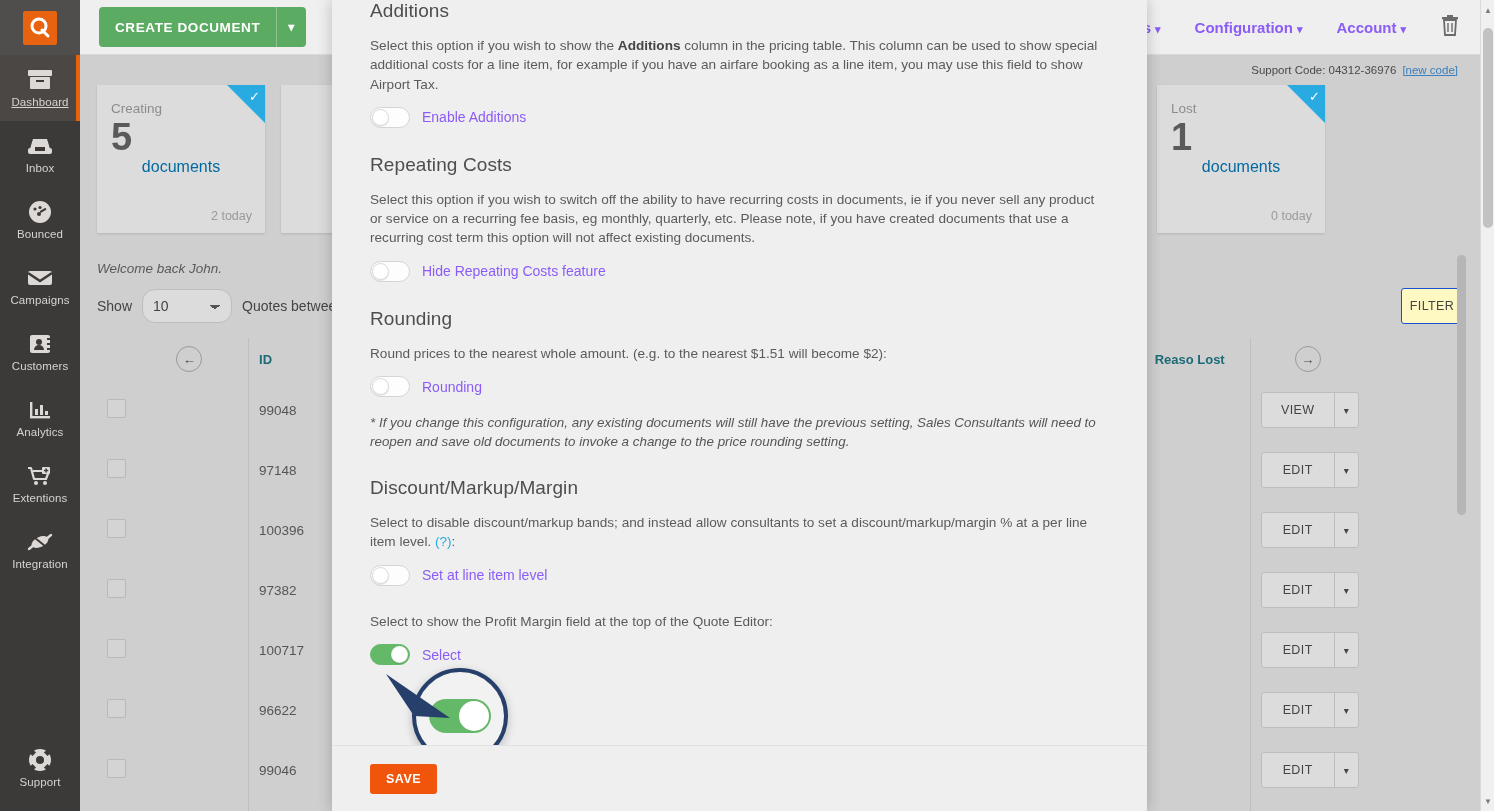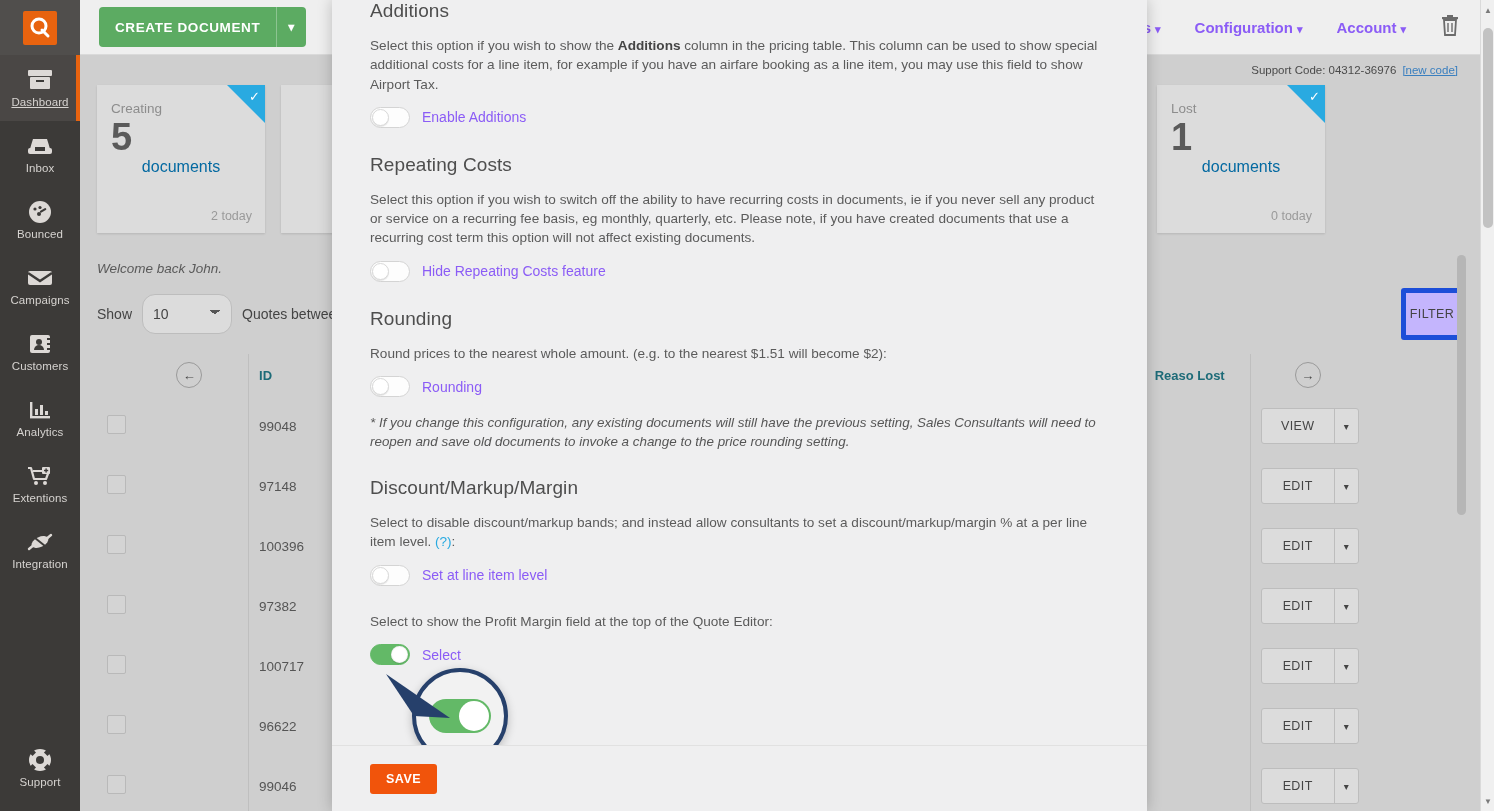--- a/index.html
+++ b/index.html
@@ -96,32 +96,32 @@
   }
   .card .corner-check {
     position: absolute; right: 5px; top: 4px; color: #fff; font-size: 13px;
   }
 
   
   .tablewrap { margin-top: 28px; padding: 0 17px; }
   .welcome { font-style: italic; font-size: 13.5px; color: #5a5a5a; margin-bottom: 12px; }
   .ctrlrow { display: flex; align-items: center; gap: 10px; font-size: 14px; color: #444; }
   .ctrlrow select, .ctrlrow .fakeselect {
-    height: 40px; border: 1px solid #bdbdbd; background: #dcdcdc;
+    height: 34px; border: 1px solid #bdbdbd; background: #dcdcdc;
     border-radius: 13px; padding: 0 24px 0 10px; font-size: 14px; color: #444;
     font-family: "Liberation Sans", sans-serif;
     appearance: none; -webkit-appearance: none;
     background-image: linear-gradient(45deg, transparent 50%, #555 50%), linear-gradient(135deg, #555 50%, transparent 50%);
     background-position: calc(100% - 16px) 15px, calc(100% - 11px) 15px;
     background-size: 5px 5px, 5px 5px; background-repeat: no-repeat;
   }
   .ctrlrow .fakeselect { width: 90px; display: flex; align-items: center; }
   .filter-btn {
-    margin-left: auto; height: 52px; min-width: 62px;
-    border: 5px solid #1d4ed8; background: #c4b5fd; border-radius: 3px;
+    margin-left: auto; height: 36px; min-width: 62px;
+    border: 1px solid #1d4ed8; background: #fef9c3; border-radius: 3px;
     display: flex; align-items: center; justify-content: center;
     font-size: 12.5px; color: #444; letter-spacing: .4px; cursor: pointer;
   }
   .dtable { width: 100%; margin-top: 14px; border-collapse: collapse; }
   .dtable th {
     font-size: 13px; color: #1d6b78; font-weight: bold; text-align: left;
     padding: 8px 10px; vertical-align: middle;
   }
   .dtable td {
     font-size: 13.5px; color: #555; padding: 12px 10px; vertical-align: middle;

